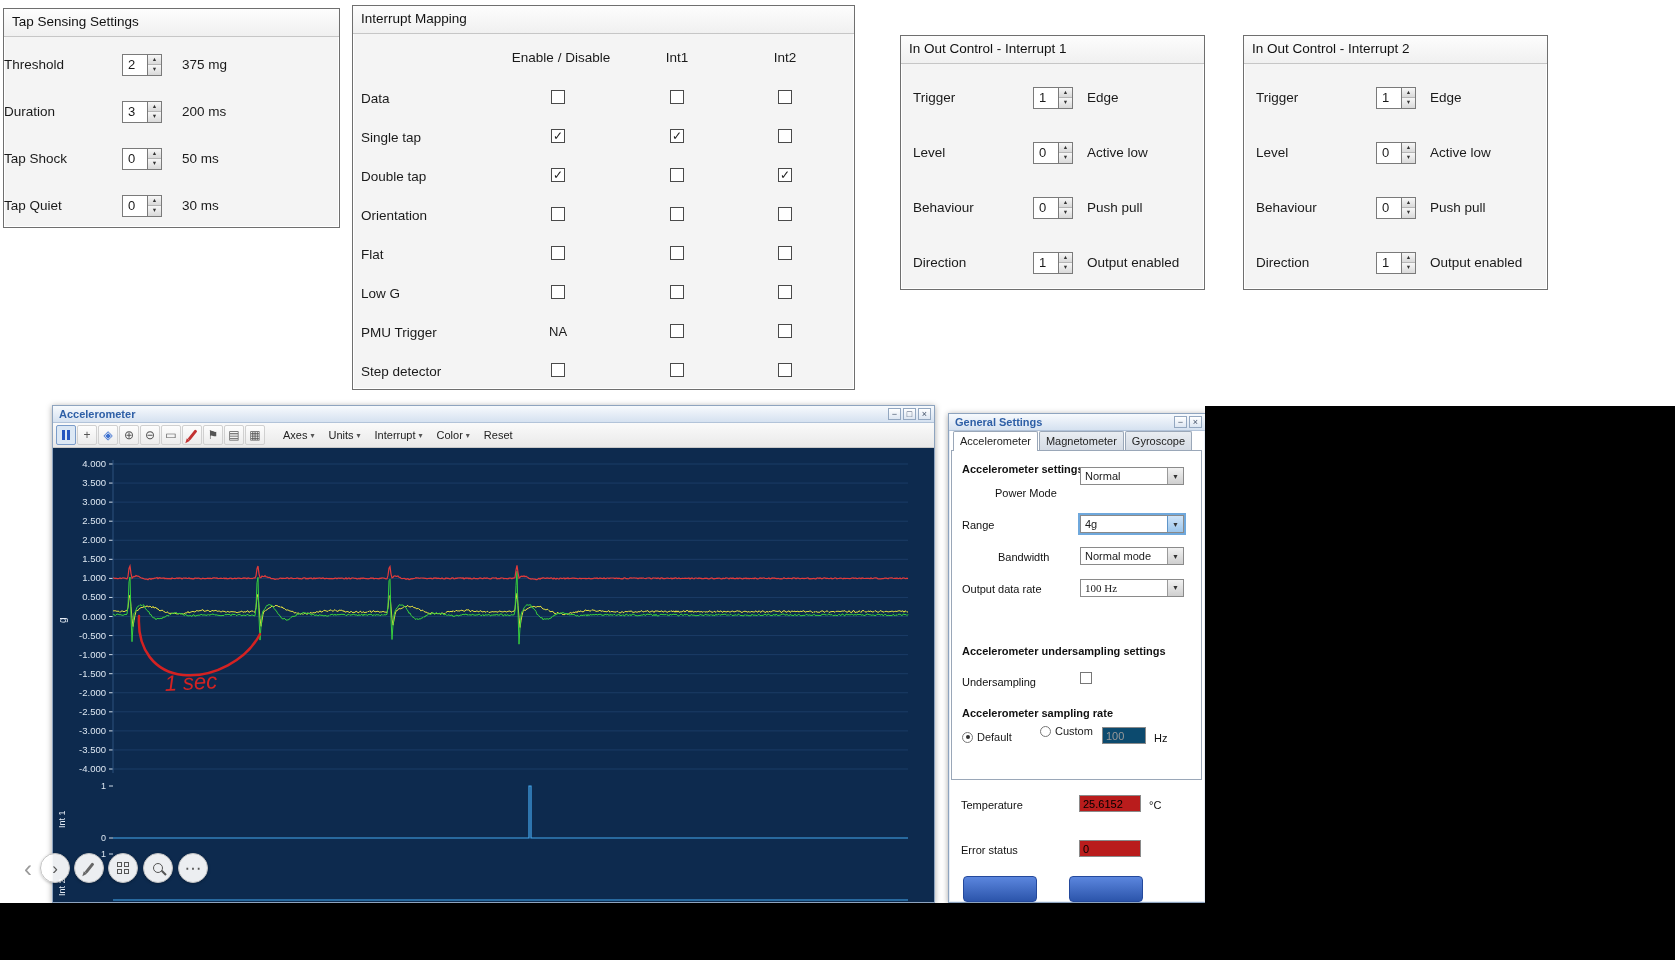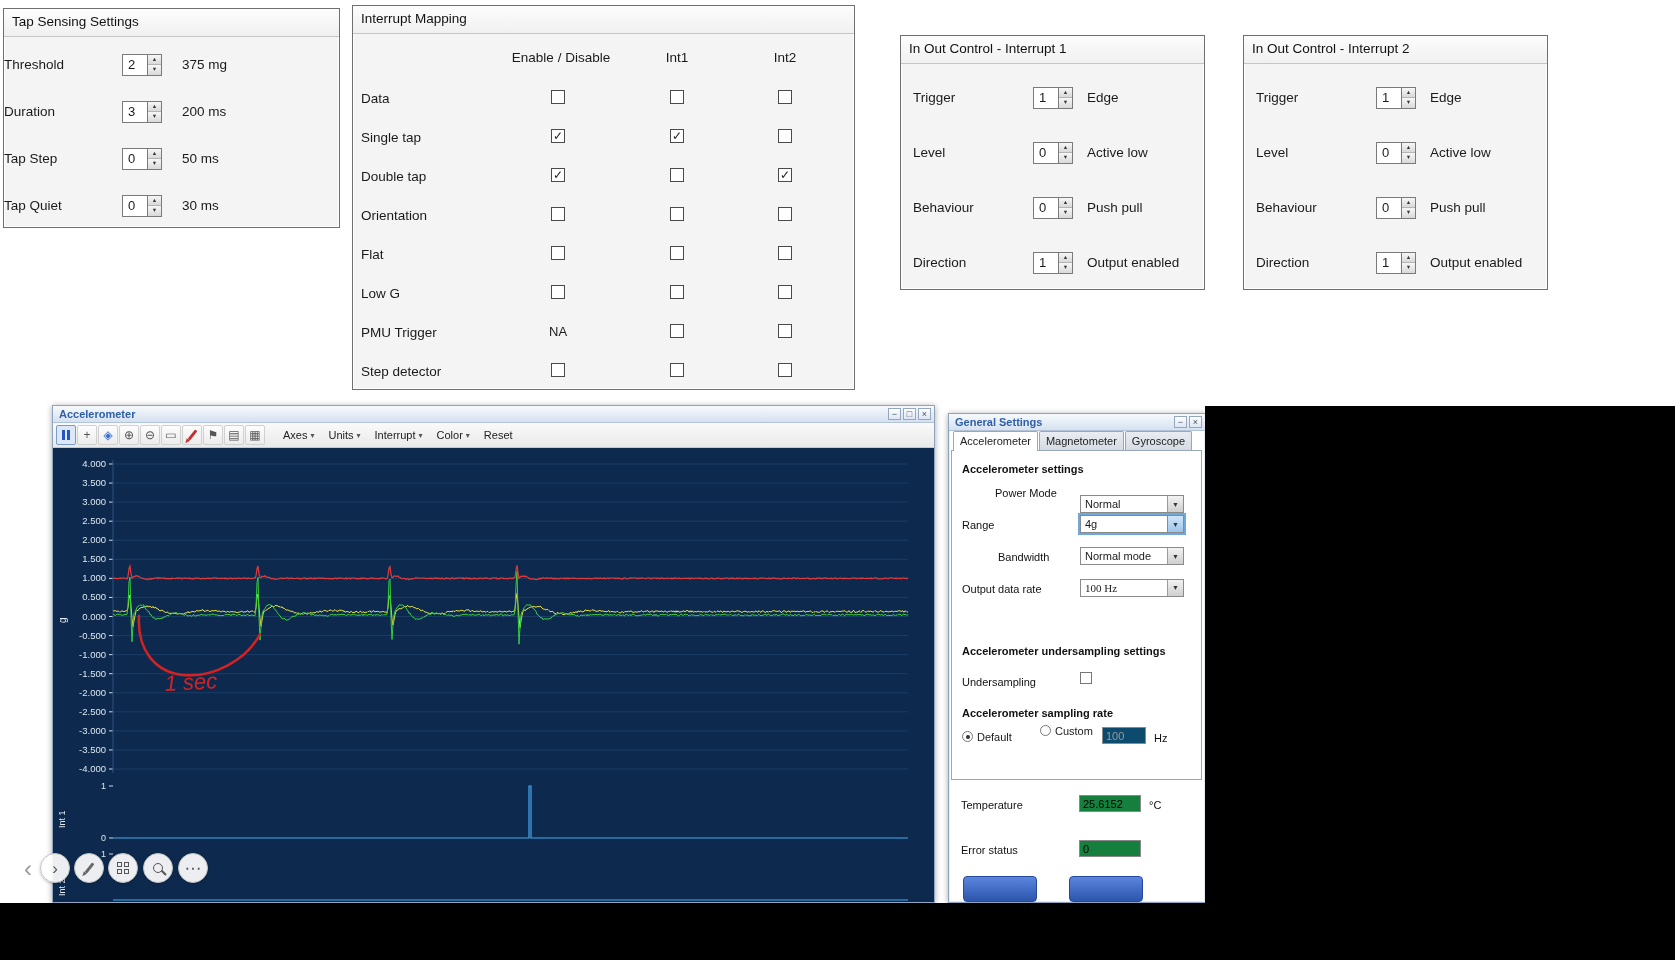--- a/index.html
+++ b/index.html
@@ -89,25 +89,25 @@
   .gs-heading{position:absolute;left:10px;font-size:11px;font-weight:700;color:#111}
   .gs-row-label{position:absolute;left:10px;font-size:11px;color:#111}
   .dd{position:absolute;left:128px;width:104px;height:18px;border:1px solid #8a8a8a;background:#fff;
       display:flex;align-items:center}
   .dd-val{flex:1;font-size:11px;padding-left:4px;white-space:nowrap}
   .dd-arrow{width:16px;height:100%;border-left:1px solid #9a9a9a;font-size:7px;color:#333;
       background:linear-gradient(#f2f2f2,#cfcfcf);display:flex;align-items:center;justify-content:center}
   .dd.focused{outline:2px solid #6fa8dc}
   .dd.focused .dd-arrow{background:linear-gradient(#cfe4f8,#9cc6ec);border-left-color:#5f94c8}
   .gs-cb{position:absolute;width:12px;height:12px;border:1px solid #777;background:#fff}
-  .radio{position:absolute;display:flex;gap:4px;font-size:11px}
+  .radio{position:absolute;display:flex;align-items:center;gap:4px;font-size:11px}
   .rb{width:11px;height:11px;border:1px solid #777;border-radius:50%;background:#fff;position:relative}
   .radio.selected .rb::after{content:"";position:absolute;left:2.5px;top:2.5px;width:4px;height:4px;
       border-radius:50%;background:#333}
-  .gs-input{position:absolute;height:17px;border:1px solid #8a8a8a;background:#15803d;font-size:11px;
+  .gs-input{position:absolute;height:17px;border:1px solid #8a8a8a;background:#b91c1c;font-size:11px;
       padding:0 3px;font-family:inherit}
   .gs-input.disabled{background:#0c4a6e;color:#999}
   .gs-action{position:absolute;top:462px;width:74px;height:26px;border-radius:4px;
       background:linear-gradient(#5b86de,#2c55ab);border:1px solid #24499c}
 
   
   .ov-circle{position:absolute;width:30px;height:30px;border-radius:50%;z-index:30;color:#555;
       background:rgba(255,255,255,.92);border:1px solid #c2c2c2;box-shadow:0 1px 3px rgba(0,0,0,.25);
       display:flex;align-items:center;justify-content:center}
   .ov-glyph{font-size:17px;line-height:1;color:#555}
@@ -139,21 +139,21 @@
         <span class="spin">
           <span class="spin-val">3</span>
           <span class="spin-btns">
             <span class="spin-up">▲</span>
             <span class="spin-down">▼</span>
           </span>
         </span>
         <span class="field-suffix">200 ms</span>
       </div>
       <div class="field-row">
-        <span class="field-label">Tap Step</span>
+        <span class="field-label">Tap Shock</span>
         <span class="spin">
           <span class="spin-val">0</span>
           <span class="spin-btns">
             <span class="spin-up">▲</span>
             <span class="spin-down">▼</span>
           </span>
         </span>
         <span class="field-suffix">50 ms</span>
       </div>
       <div class="field-row">
@@ -492,21 +492,21 @@
       <span class="rb"></span>
       <span>Default</span>
     </span>
     <span class="radio" style="left:88px;top:274px">
       <span class="rb"></span>
       <span>Custom</span>
     </span>
     <input class="gs-input disabled" style="left: 150px; top: 276px; width: 44px;" value="100">
     <span class="gs-row-label" style="left:202px;top:281px">Hz</span>
   <span class="gs-row-label" style="top: 36px; padding-left: 33px;">Power Mode</span>
-      <div class="dd" style="top: 44px; gap: 44px;">
+      <div class="dd" style="top: 16px; gap: 44px;">
         <span class="dd-val">Normal</span>
         <span class="dd-arrow">▼</span>
       </div>
       <span class="gs-row-label" style="top: 68px;">Range</span>
       <div class="dd focused" style="top: 64px;">
         <span class="dd-val">4g</span>
         <span class="dd-arrow">▼</span>
       </div>
       <span class="gs-row-label" style="top: 100px; padding-left: 36px;">Bandwidth</span>
       <div class="dd" style="top: 96px;">

